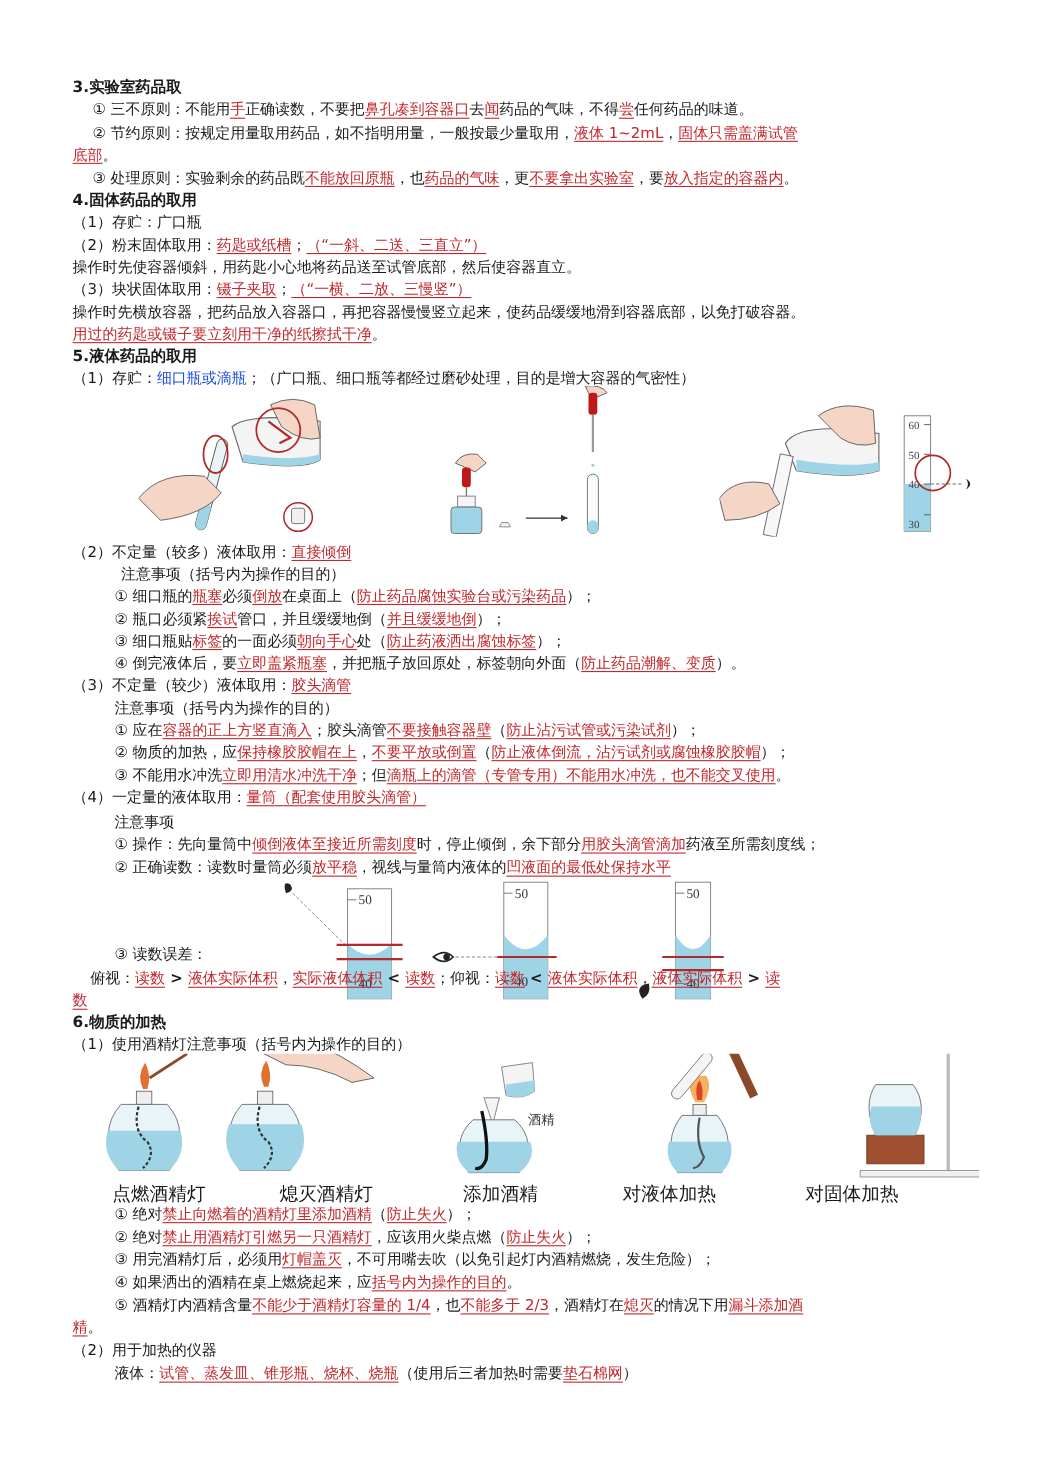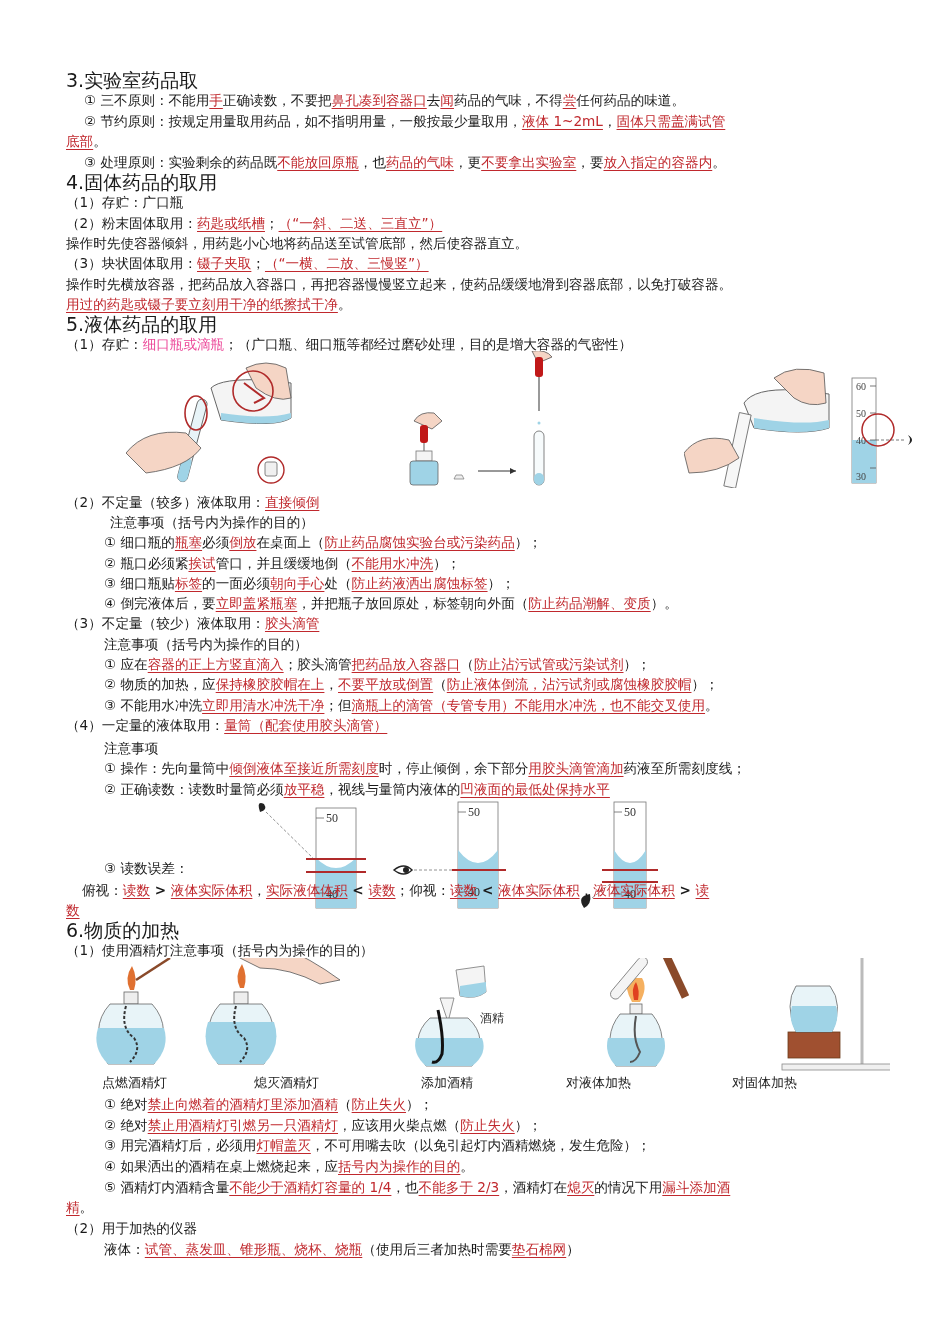--- a/index.html
+++ b/index.html
@@ -1,24 +1,24 @@
 <!DOCTYPE html>
 <html><head>
 <meta charset="utf-8">
 <style>
   html, body { margin: 0; padding: 0; background: #ffffff; }
   body { width: 950px; height: 1344px; position: relative; overflow: hidden;
          font-family: "DejaVu Sans", "Liberation Sans", sans-serif; color: #1a1a1a; }
   .page { position: absolute; left: 66px; top: 68px; width: 820px; }
   .ln { position: absolute; left: 0; white-space: nowrap; font-size: 13.6px; line-height: 20px; }
-  .h { font-size: 19px; }
+  .h { font-size: 14px; font-weight: bold; }
   .r { color: #c0282d; text-decoration: underline; text-decoration-color: #c0282d; text-underline-offset: 3px; }
-  .rn { color: #ec4899; } .i2 { left: 18px; } .i3 { left: 38px; }
+  .rn { color: #1d4ed8; } .i2 { left: 18px; } .i3 { left: 38px; }
   .fig { position: absolute; }
-  .cap { position: absolute; font-size: 13px; white-space: nowrap; }
+  .cap { position: absolute; font-size: 17px; white-space: nowrap; }
   svg { display: block; }
 </style>
 </head>
 <body>
 
 <div class="page">
 
   <div class="ln h" style="top:2px">3.实验室药品取</div>
   <div class="ln i2" style="top:22px">
     <span>① 三不原则：不能用</span><span class="r">手</span><span>正确读数，不要把</span><span class="r">鼻孔凑到容器口</span><span>去</span><span class="r">闻</span><span>药品的气味，不得</span><span class="r">尝</span><span>任何药品的味道。</span>
@@ -78,21 +78,21 @@
       <line x1="72" y1="120" x2="110" y2="120" stroke="#333" stroke-width="1"></line>
       <path d="M110 120 l-6 -3 l0 6 z" fill="#333"></path>
       <path d="M126 0 Q140 -2 146 6 L132 12 Z" fill="#f5d5c5" stroke="#555" stroke-width="0.8"></path>
       <rect x="129" y="6" width="8" height="20" rx="3" fill="#c01818"></rect>
       <line x1="133" y1="26" x2="133" y2="60" stroke="#999" stroke-width="2"></line>
       <circle cx="133" cy="72" r="1.5" fill="#9fd3e6"></circle>
       <rect x="128" y="80" width="10" height="54" rx="5" fill="#f7fbfc" stroke="#666" stroke-width="0.8"></rect>
       <rect x="128" y="122" width="10" height="12" rx="5" fill="#9fd3e6"></rect>
     </svg>
   </div>
-  <div class="fig" style="left:618px; top:290px;">
+  <div class="fig" style="left:588px; top:290px;">
     <svg width="250" height="130" viewBox="0 0 250 130">
       <path d="M60 45 Q70 30 110 32 L145 36 L145 70 Q120 78 70 70 Z" fill="#f4f4f4" stroke="#666" stroke-width="1"></path>
       <path d="M70 60 Q120 68 145 62 L145 70 Q120 78 70 70 Z" fill="#9fd3e6"></path>
       <path d="M90 20 Q110 5 140 15 L142 45 Q125 50 110 40 Z" fill="#f5d5c5" stroke="#555" stroke-width="0.8"></path>
       <rect x="48" y="55" width="12" height="75" transform="rotate(12 54 90)" fill="#f7f7f7" stroke="#666" stroke-width="0.8"></rect>
       <path d="M0 95 Q15 75 45 82 L55 100 Q35 115 5 115 Z" fill="#f5d5c5" stroke="#555" stroke-width="0.8"></path>
       <rect x="168" y="20" width="24" height="105" fill="#fff" stroke="#777" stroke-width="0.8"></rect>
       <rect x="168" y="82" width="24" height="43" fill="#9fd3e6"></rect>
       <g stroke="#555" stroke-width="0.8">
         <line x1="192" y1="28" x2="186" y2="28"></line>
@@ -111,35 +111,35 @@
   </div>
 
   <div class="ln" style="top:424px">
     <span>（2）不定量（较多）液体取用：</span><span class="r">直接倾倒</span>
   </div>
   <div class="ln" style="left:44px; top:444px">注意事项（括号内为操作的目的）</div>
   <div class="ln i3" style="top:464px">
     <span>① 细口瓶的</span><span class="r">瓶塞</span><span>必须</span><span class="r">倒放</span><span>在桌面上（</span><span class="r">防止药品腐蚀实验台或污染药品</span><span>）；</span>
   </div>
   <div class="ln i3" style="top:485px">
-    <span>② 瓶口必须紧</span><span class="r">挨试</span><span>管口，并且缓缓地倒（</span><span class="r">不能用水冲洗</span><span>）；</span>
+    <span>② 瓶口必须紧</span><span class="r">挨试</span><span>管口，并且缓缓地倒（</span><span class="r">并且缓缓地倒</span><span>）；</span>
   </div>
   <div class="ln i3" style="top:505px">
     <span>③ 细口瓶贴</span><span class="r">标签</span><span>的一面必须</span><span class="r">朝向手心</span><span>处（</span><span class="r">防止药液洒出腐蚀标签</span><span>）；</span>
   </div>
   <div class="ln i3" style="top:525px">
     <span>④ 倒完液体后，要</span><span class="r">立即盖紧瓶塞</span><span>，并把瓶子放回原处，标签朝向外面（</span><span class="r">防止药品潮解、变质</span><span>）。</span>
   </div>
 
   <div class="ln" style="top:545px">
     <span>（3）不定量（较少）液体取用：</span><span class="r">胶头滴管</span>
   </div>
   <div class="ln i3" style="top:566px">注意事项（括号内为操作的目的）</div>
   <div class="ln i3" style="top:586px">
-    <span>① 应在</span><span class="r">容器的正上方竖直滴入</span><span>；胶头滴管</span><span class="r">把药品放入容器口</span><span>（</span><span class="r">防止沾污试管或污染试剂</span><span>）；</span>
+    <span>① 应在</span><span class="r">容器的正上方竖直滴入</span><span>；胶头滴管</span><span class="r">不要接触容器壁</span><span>（</span><span class="r">防止沾污试管或污染试剂</span><span>）；</span>
   </div>
   <div class="ln i3" style="top:606px">
     <span>② 物质的加热，应</span><span class="r">保持橡胶胶帽在上</span><span>，</span><span class="r">不要平放或倒置</span><span>（</span><span class="r">防止液体倒流，沾污试剂或腐蚀橡胶胶帽</span><span>）；</span>
   </div>
   <div class="ln i3" style="top:627px">
     <span>③ 不能用水冲洗</span><span class="r">立即用清水冲洗干净</span><span>；但</span><span class="r">滴瓶上的滴管（专管专用）不能用水冲洗，也不能交叉使用</span><span>。</span>
   </div>
 
   <div class="ln" style="top:647px">
     <span>（4）一定量的液体取用：</span><span class="r">量筒（配套使用胶头滴管）</span>

